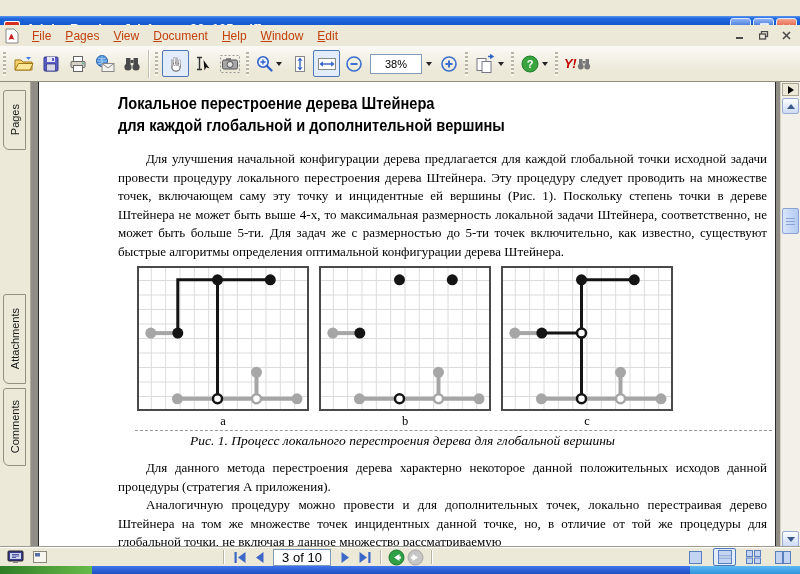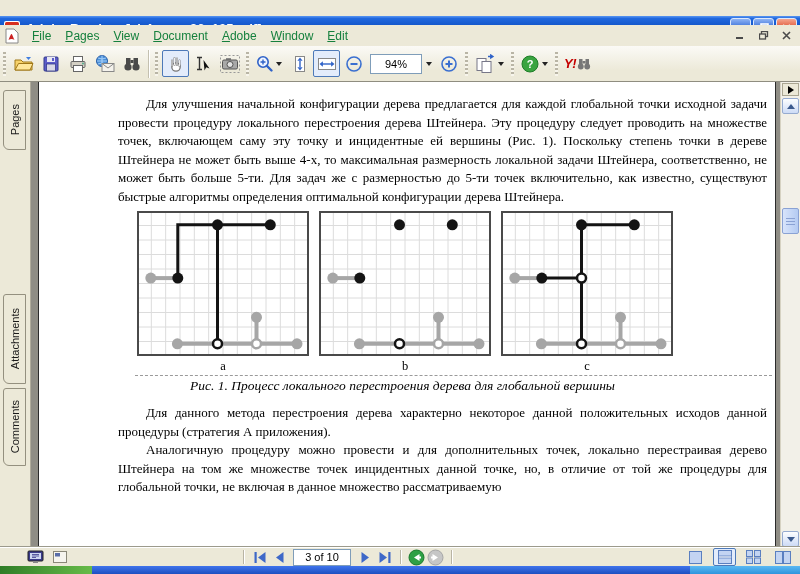--- a/index.html
+++ b/index.html
@@ -17,21 +17,21 @@
     text-shadow:1px 1px 1px #04276e;white-space:nowrap;}
   .win-btns{display:flex;gap:2px;margin-right:3px;}
   .wbtn{width:21px;height:21px;border-radius:3px;border:1px solid #dce8fc;
     display:flex;align-items:center;justify-content:center;box-sizing:border-box;}
   .wbtn.blue{background:linear-gradient(180deg,#8fb4f4,#3a6fd8 45%,#2056c4 90%,#3e74da);}
   .wbtn.red{background:linear-gradient(180deg,#f4a58e,#e0593a 45%,#c03414 90%,#d8572e);}
   
   .menubar{position:absolute;top:25px;left:0;right:0;height:21px;background:#ece9d8;
     display:flex;align-items:center;font-size:12px;}
   .pdf-icon{width:18px;height:16px;margin:0 4px 0 3px;display:flex;align-items:center;justify-content:center;}
-  .menu-item{padding:2px 7px;color:#15803d;cursor:default;}
+  .menu-item{padding:2px 7px;color:#c2410c;cursor:default;}
   .menu-item::first-letter{text-decoration:underline;}
   .menu-spacer{flex:1;}
   .doc-ctl{width:19px;height:15px;margin-right:4px;display:flex;align-items:center;justify-content:center;}
   
   .toolbar{position:absolute;top:46px;left:0;right:0;height:35px;
     background:linear-gradient(180deg,#fbfaf6,#ece9d8 70%);
     border-bottom:1px solid #8f8d80;display:flex;align-items:center;}
   .grip{width:3px;height:24px;margin:0 4px 0 3px;
     background:repeating-linear-gradient(180deg,#b9b5a5 0 2px,#f7f5ec 2px 4px);}
   .sep{width:1px;height:28px;background:#c4c0b0;box-shadow:1px 0 0 #ffffff;margin:0 3px;}
@@ -82,21 +82,21 @@
     border-bottom:5px solid #3c5a8e;}
   .tri-down{width:0;height:0;border-left:4px solid transparent;border-right:4px solid transparent;
     border-top:5px solid #3c5a8e;}
   .sb-thumb{position:absolute;left:1px;right:1px;top:126px;height:26px;border:1px solid #8aa2d4;
     border-radius:2px;background:linear-gradient(90deg,#d8e4fb,#b4cbf2);box-sizing:border-box;
     display:flex;align-items:center;justify-content:center;}
   .thumb-grip{width:9px;height:7px;
     background:repeating-linear-gradient(180deg,#8aa2d4 0 1px,transparent 1px 3px);}
   
   .statusbar{position:absolute;left:0;right:0;bottom:8px;height:18px;background:#ece9d8;
-    border-top:1px solid #fff;box-shadow:0 -1px 0 #9c9a8c;display:flex;font-size:11px;padding-left:20px;}
+    border-top:1px solid #fff;box-shadow:0 -1px 0 #9c9a8c;display:flex;font-size:13px;}
   .sb-icon{margin-left:7px;display:flex;align-items:center;}
   .nav-cluster{display:flex;align-items:center;margin-left:168px;}
   .nav-btn{width:19px;height:16px;display:flex;align-items:center;justify-content:center;}
   .page-box{width:56px;height:15px;background:#fff;border:1px solid #7f9db9;margin:0 5px;
     display:flex;align-items:center;justify-content:center;box-sizing:content-box;}
   .st-sep{width:1px;height:14px;background:#b8b4a4;box-shadow:1px 0 0 #fff;margin:0 6px;}
   .layout-btns{margin-left:auto;margin-right:6px;display:flex;gap:6px;align-items:center;}
   .lay-btn{width:23px;height:18px;display:flex;align-items:center;justify-content:center;
     border:1px solid transparent;border-radius:2px;box-sizing:border-box;}
   .lay-btn.selected{border-color:#4d79b8;background:#e3ecfb;}
@@ -143,21 +143,21 @@
   <div class="pdf-icon">
     <svg width="14" height="16">
         <path d="M1 1 h8 l4 4 v10 h-12 Z" fill="#fff" stroke="#888" stroke-width="1"></path>
         <path d="M3.5 12 C5 8.5 5.7 6 6.5 6 C7.3 6 7.7 8.5 9.5 12 C7.8 10.8 5.4 10.8 3.5 12 Z" fill="#c22"></path>
       </svg>
   </div>
   <span class="menu-item">File</span>
   <span class="menu-item">Pages</span>
   <span class="menu-item">View</span>
   <span class="menu-item">Document</span>
-  <span class="menu-item">Adobe</span>
+  <span class="menu-item">Help</span>
   <span class="menu-item">Window</span>
   <span class="menu-item">Edit</span>
   <div class="menu-spacer"></div>
   <div class="doc-ctl">
       <svg width="10" height="9">
         <rect x="0" y="6" width="7" height="2" fill="#4a4a4a"></rect>
       </svg>
     </div>
   <div class="doc-ctl">
       <svg width="10" height="9">
@@ -262,21 +262,21 @@
         <path d="M6 9 h10" stroke="#2f62c8" stroke-width="1.4"></path>
       </svg>
   </div>
   <div class="tbtn">
     <svg width="18" height="18">
         <circle cx="9" cy="9" r="7" fill="none" stroke="#3a6fd0" stroke-width="1.6"></circle>
         <path d="M5.5 9 h7" stroke="#3a6fd0" stroke-width="2"></path>
       </svg>
   </div>
   <div class="zoom-combo">
-    <span>94%</span>
+    <span>38%</span>
   </div>
   <div class="combo-caret">
       <div class="caret"></div>
     </div>
   <div class="tbtn">
     <svg width="18" height="18">
         <circle cx="9" cy="9" r="7" fill="none" stroke="#3a6fd0" stroke-width="1.6"></circle>
         <path d="M5.5 9 h7 M9 5.5 v7" stroke="#3a6fd0" stroke-width="2"></path>
       </svg>
   </div>
@@ -319,20 +319,24 @@
       <span>Attachments</span>
     </div>
     <div class="side-tab" style="top:306px;height:78px;">
       <span>Comments</span>
     </div>
   </div>
 
   <div class="docarea">
     <div class="pagewrap">
       <div class="content">
+        <div class="h1wrap">
+          <div class="h1">Локальное перестроение дерева Штейнера</div>
+          <div class="h1">для каждой глобальной и дополнительной вершины</div>
+        </div>
         <p class="para para1">Для улучшения начальной конфигурации дерева предлагается для каждой глобальной точки исходной задачи провести процедуру локального перестроения дерева Штейнера. Эту процедуру следует проводить на множестве точек, включающем саму эту точку и инцидентные ей вершины (Рис. 1). Поскольку степень точки в дереве Штейнера не может быть выше 4-х, то максимальная размерность локальной задачи Штейнера, соответственно, не может быть больше 5-ти. Для задач же с размерностью до 5-ти точек включительно, как известно, существуют быстрые алгоритмы определения оптимальной конфигурации дерева Штейнера.</p>
 
         <div class="figure-row">
           <div class="diagram-panel">
             <div><svg width="172" height="145">
                   <line x1="14.333333333333334" y1="0" x2="14.333333333333334" y2="145" stroke="#dcdcdc" stroke-width="1"></line>
                   <line x1="28.666666666666668" y1="0" x2="28.666666666666668" y2="145" stroke="#dcdcdc" stroke-width="1"></line>
                   <line x1="43" y1="0" x2="43" y2="145" stroke="#dcdcdc" stroke-width="1"></line>
                   <line x1="57.333333333333336" y1="0" x2="57.333333333333336" y2="145" stroke="#dcdcdc" stroke-width="1"></line>
                   <line x1="71.66666666666667" y1="0" x2="71.66666666666667" y2="145" stroke="#dcdcdc" stroke-width="1"></line>

